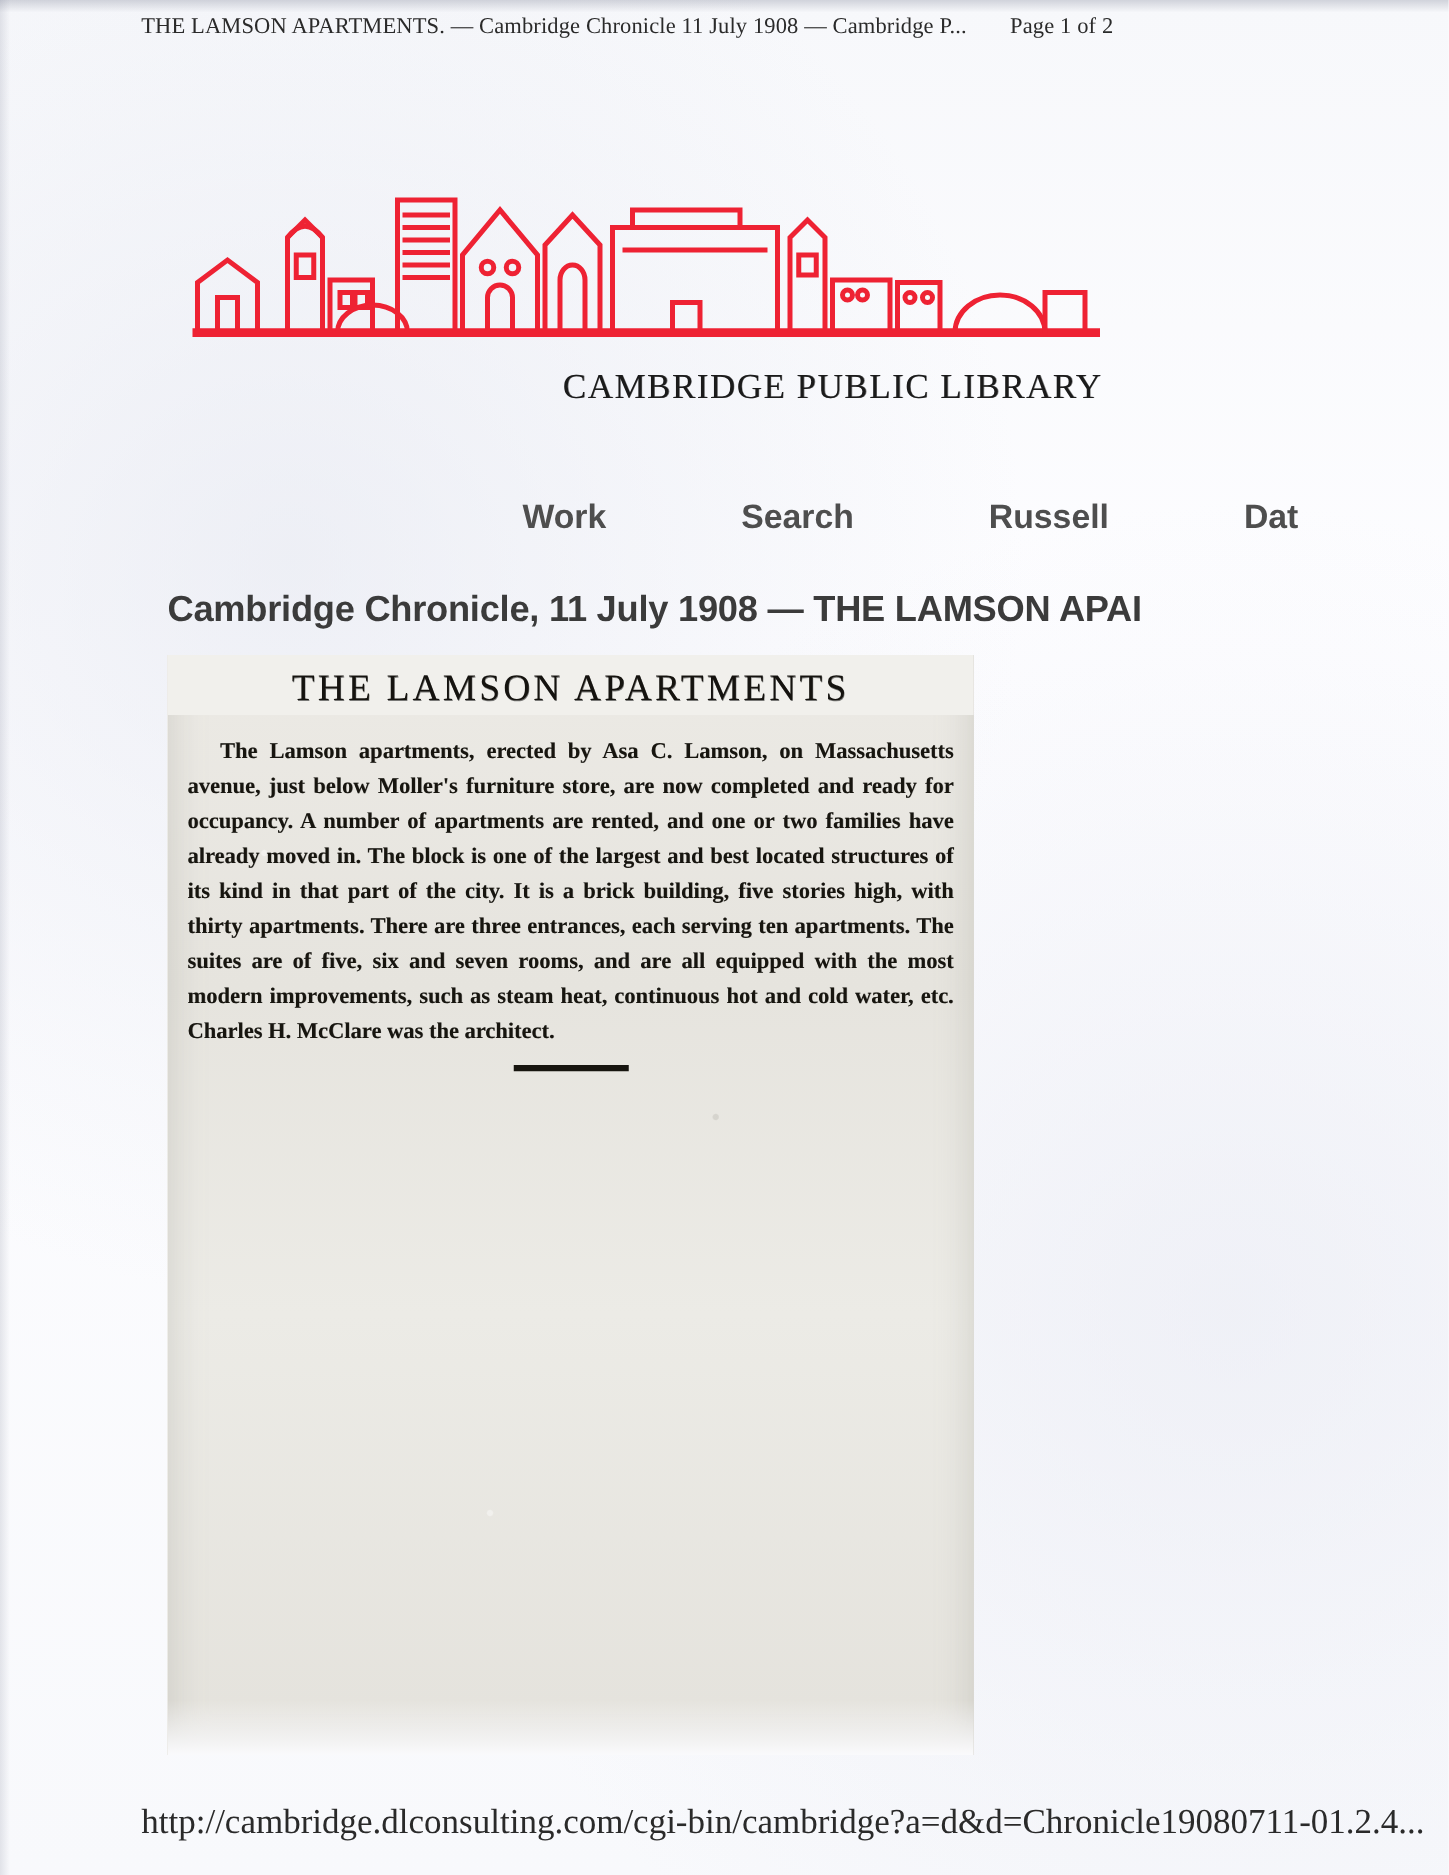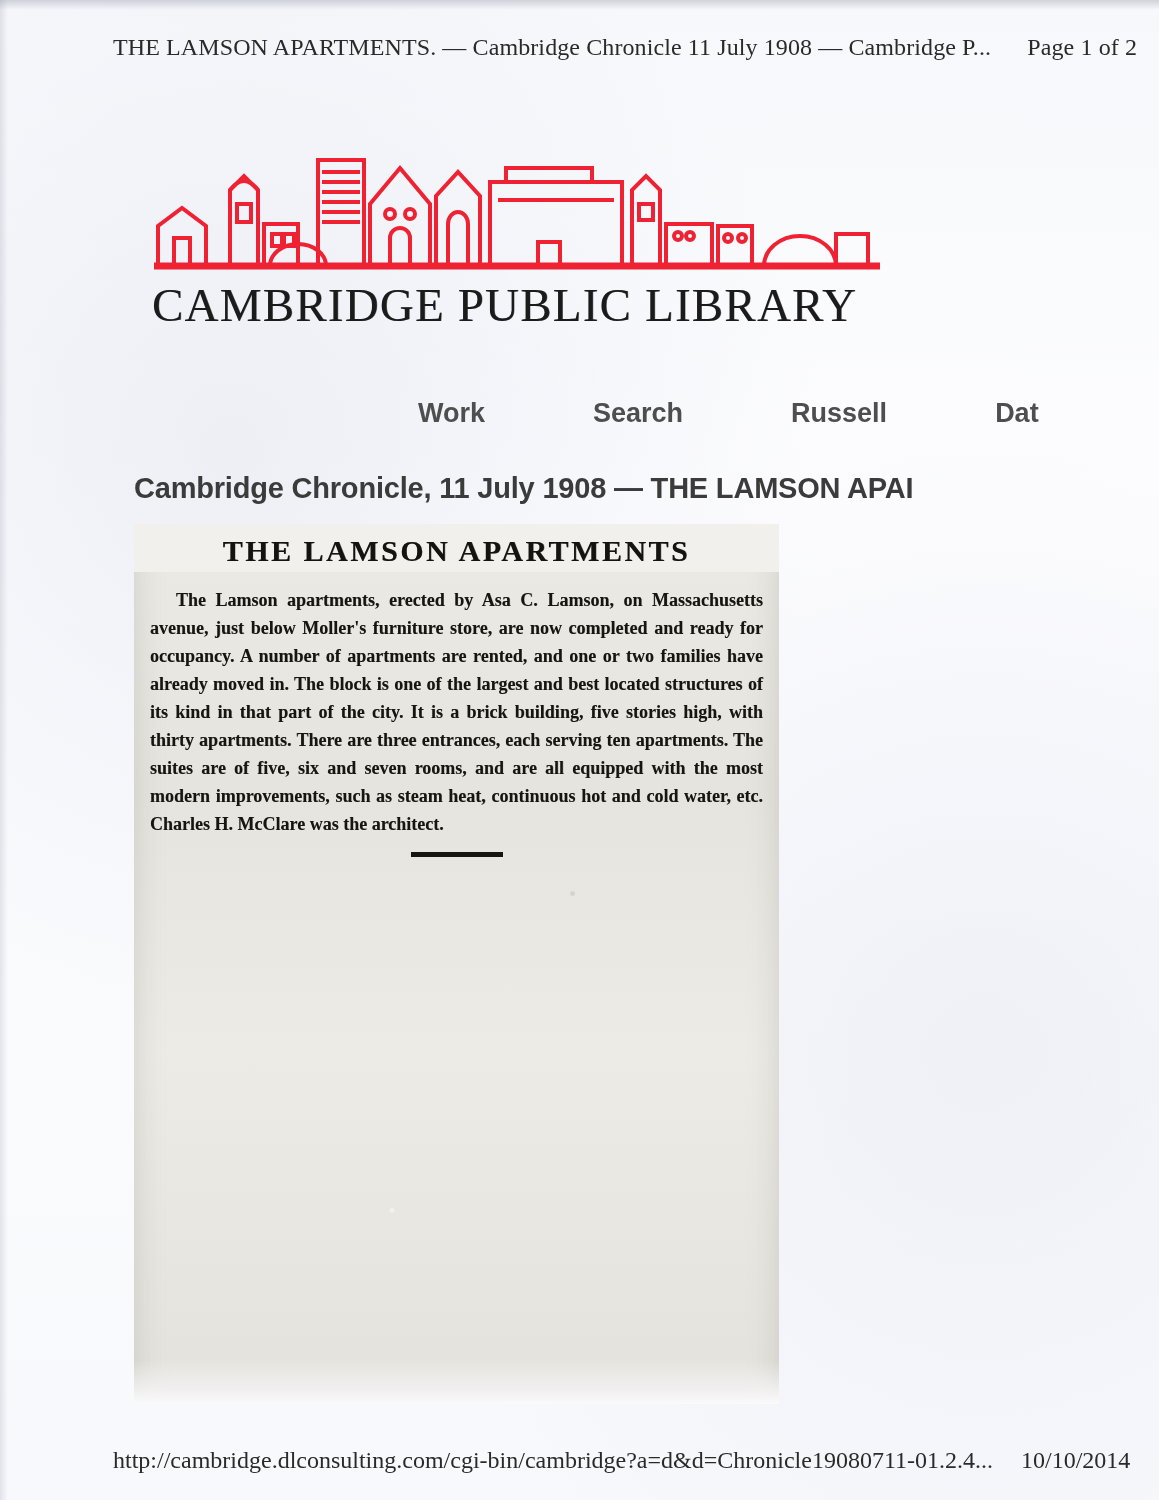--- a/index.html
+++ b/index.html
@@ -39,41 +39,41 @@
     content: "";
     position: absolute;
     left: 0; top: 0; bottom: 0;
     width: 8px;
     background: linear-gradient(90deg, rgba(120,125,145,0.18), rgba(120,125,145,0));
   }
 
   .browser-header {
     position: absolute;
     left: 0; right: 0;
-    top: 34px;
+    top: 10px;
     text-align: left;
     font-family: "Liberation Serif", serif;
-    font-size: 24px;
+    font-size: 18px;
     color: #2a2a2a;
     letter-spacing: 0.1px;
     padding-left: 113px;
     white-space: nowrap;
   }
   .browser-header .pagenum {
     display: inline-block;
     margin-left: 30px;
   }
 
   .browser-footer {
     position: absolute;
     left: 0; right: 0;
     bottom: 26px;
     text-align: left;
     font-family: "Liberation Serif", serif;
-    font-size: 24px;
+    font-size: 28px;
     color: #2a2a2a;
     padding-left: 113px;
     white-space: nowrap;
   }
   .browser-footer .date {
     display: inline-block;
     margin-left: 22px;
   }
 
   
@@ -82,26 +82,26 @@
     left: 152px;
     top: 138px;
     width: 730px;
   }
   .skyline {
     width: 730px;
     height: 140px;
     display: block;
   }
   .library-name {
-    margin-top: 0;
-    font-family: "Liberation Serif", serif;
-    font-size: 47px;
+    margin-top: 16px;
+    font-family: "Liberation Serif", serif;
+    font-size: 28px;
     letter-spacing: 1.2px;
     color: #1b1b1b;
-    text-align: left;
+    text-align: right;
     font-weight: 400;
     text-shadow: 0.5px 0 0 rgba(0,0,0,0.45);
   }
 
   
   .nav {
     position: absolute;
     left: 418px;
     top: 398px;
     width: 760px;
@@ -148,21 +148,21 @@
     inset: 0;
     background-image:
       radial-gradient(circle at 12% 18%, rgba(255,255,255,0.45) 0 2px, rgba(255,255,255,0) 3px),
       radial-gradient(circle at 68% 42%, rgba(180,178,170,0.35) 0 2px, rgba(255,255,255,0) 3px),
       radial-gradient(circle at 40% 78%, rgba(255,255,255,0.4) 0 2px, rgba(255,255,255,0) 3px);
     pointer-events: none;
   }
   .clip-headline {
     position: relative;
     font-family: "Liberation Serif", serif;
-    font-weight: bold;
+    font-weight: normal;
     font-size: 30px;
     letter-spacing: 2.5px;
     color: #15130f;
     text-align: center;
     padding: 10px 0 4px 0;
     background: #f1f0ec;
     text-shadow: 0.4px 0.4px 0 rgba(0,0,0,0.5);
   }
   .clip-body {
     position: relative;

